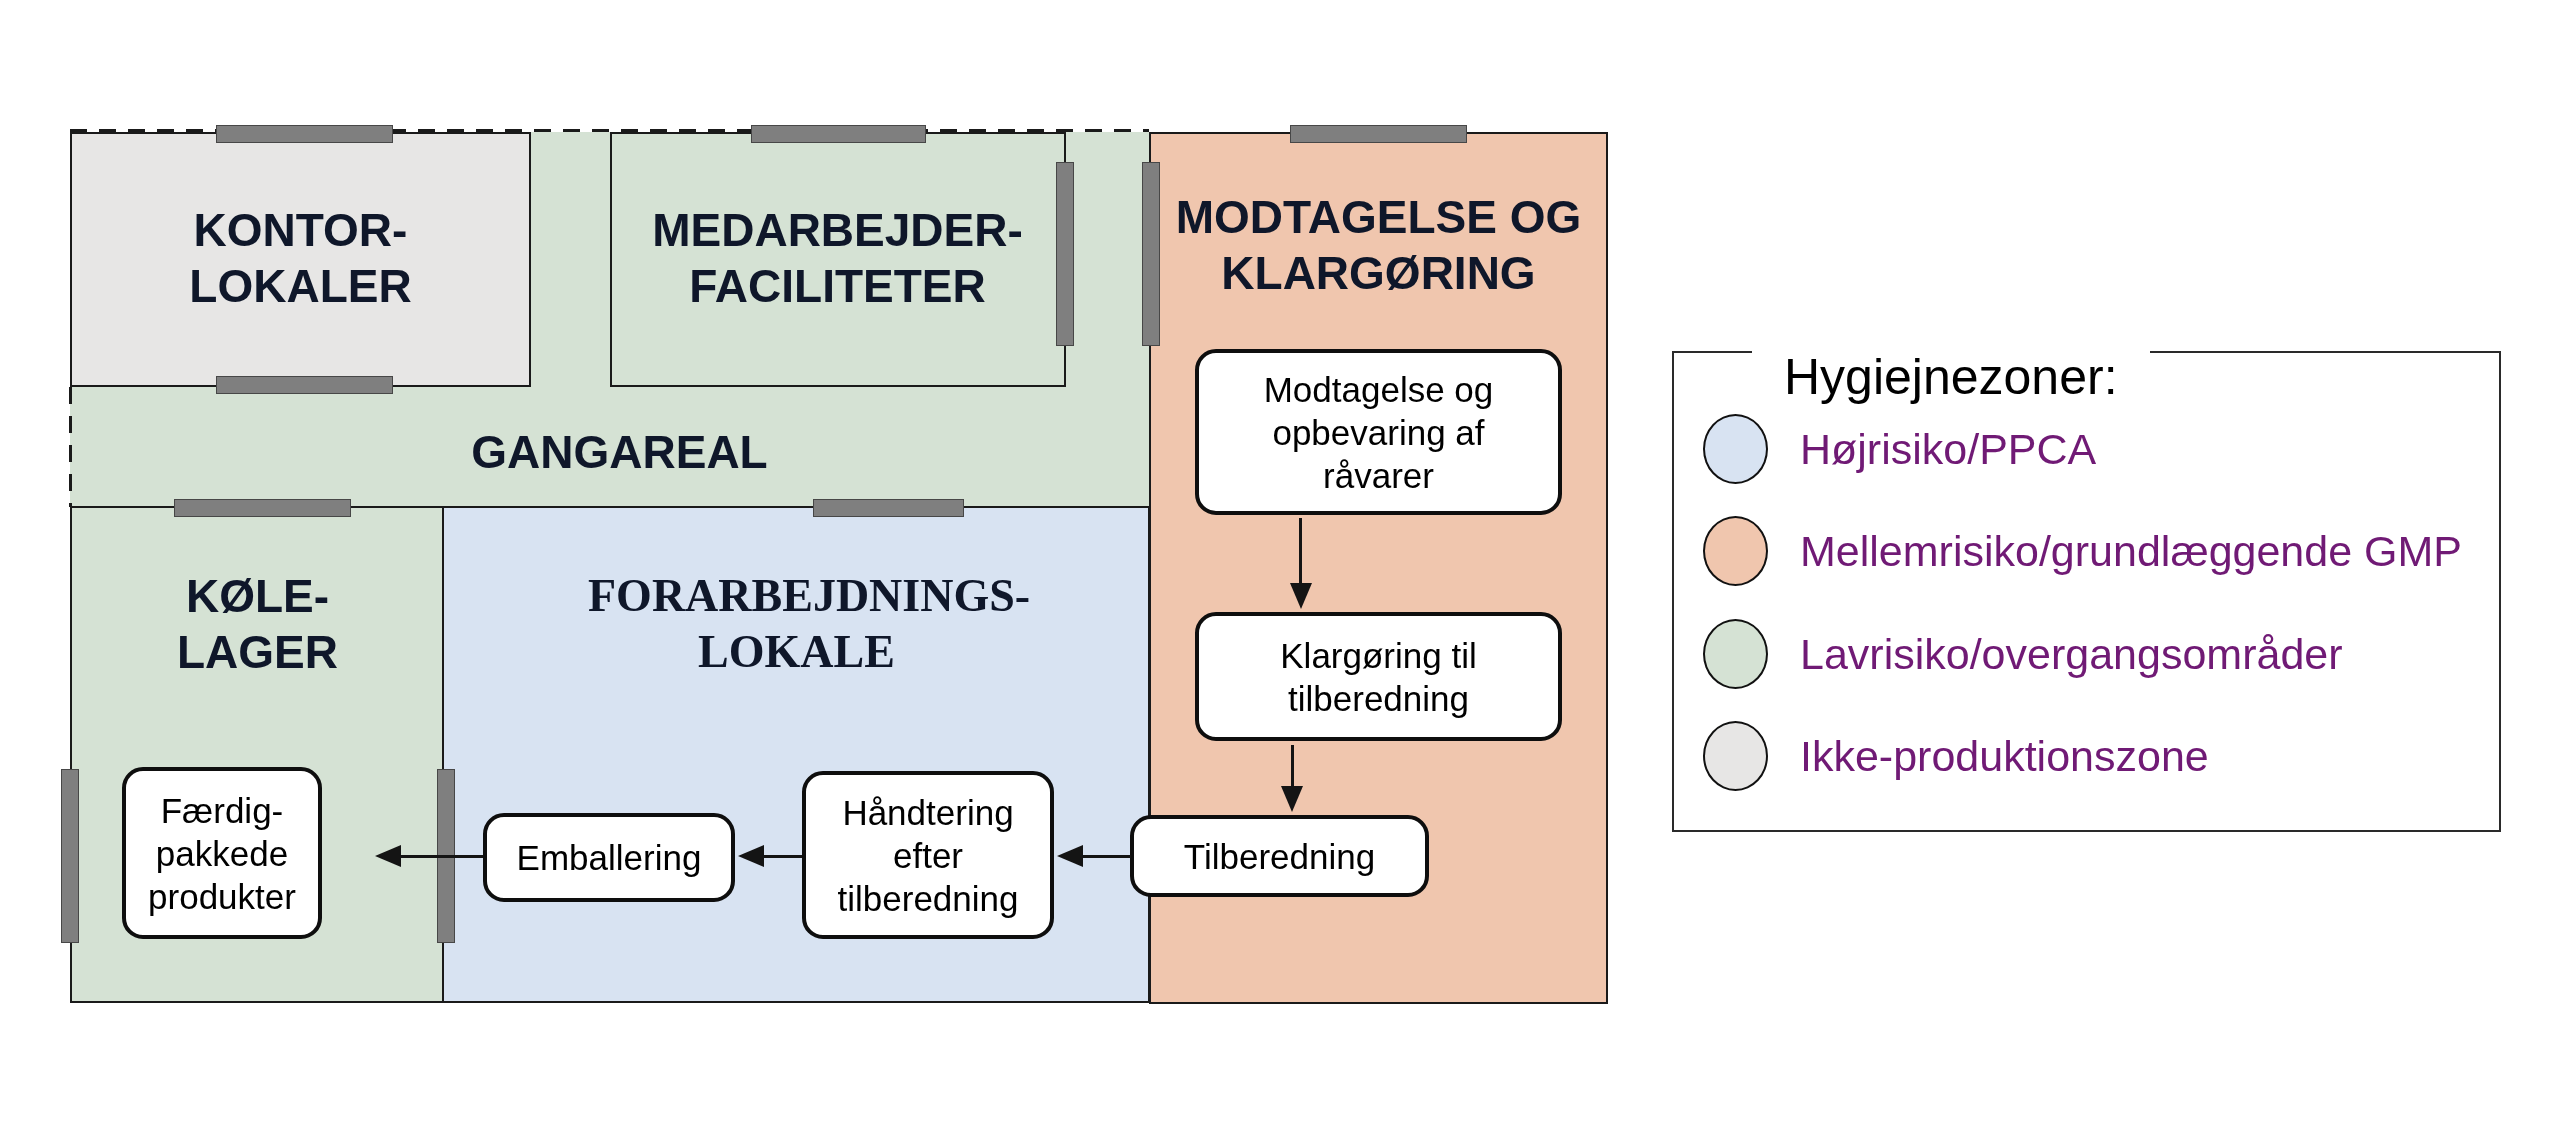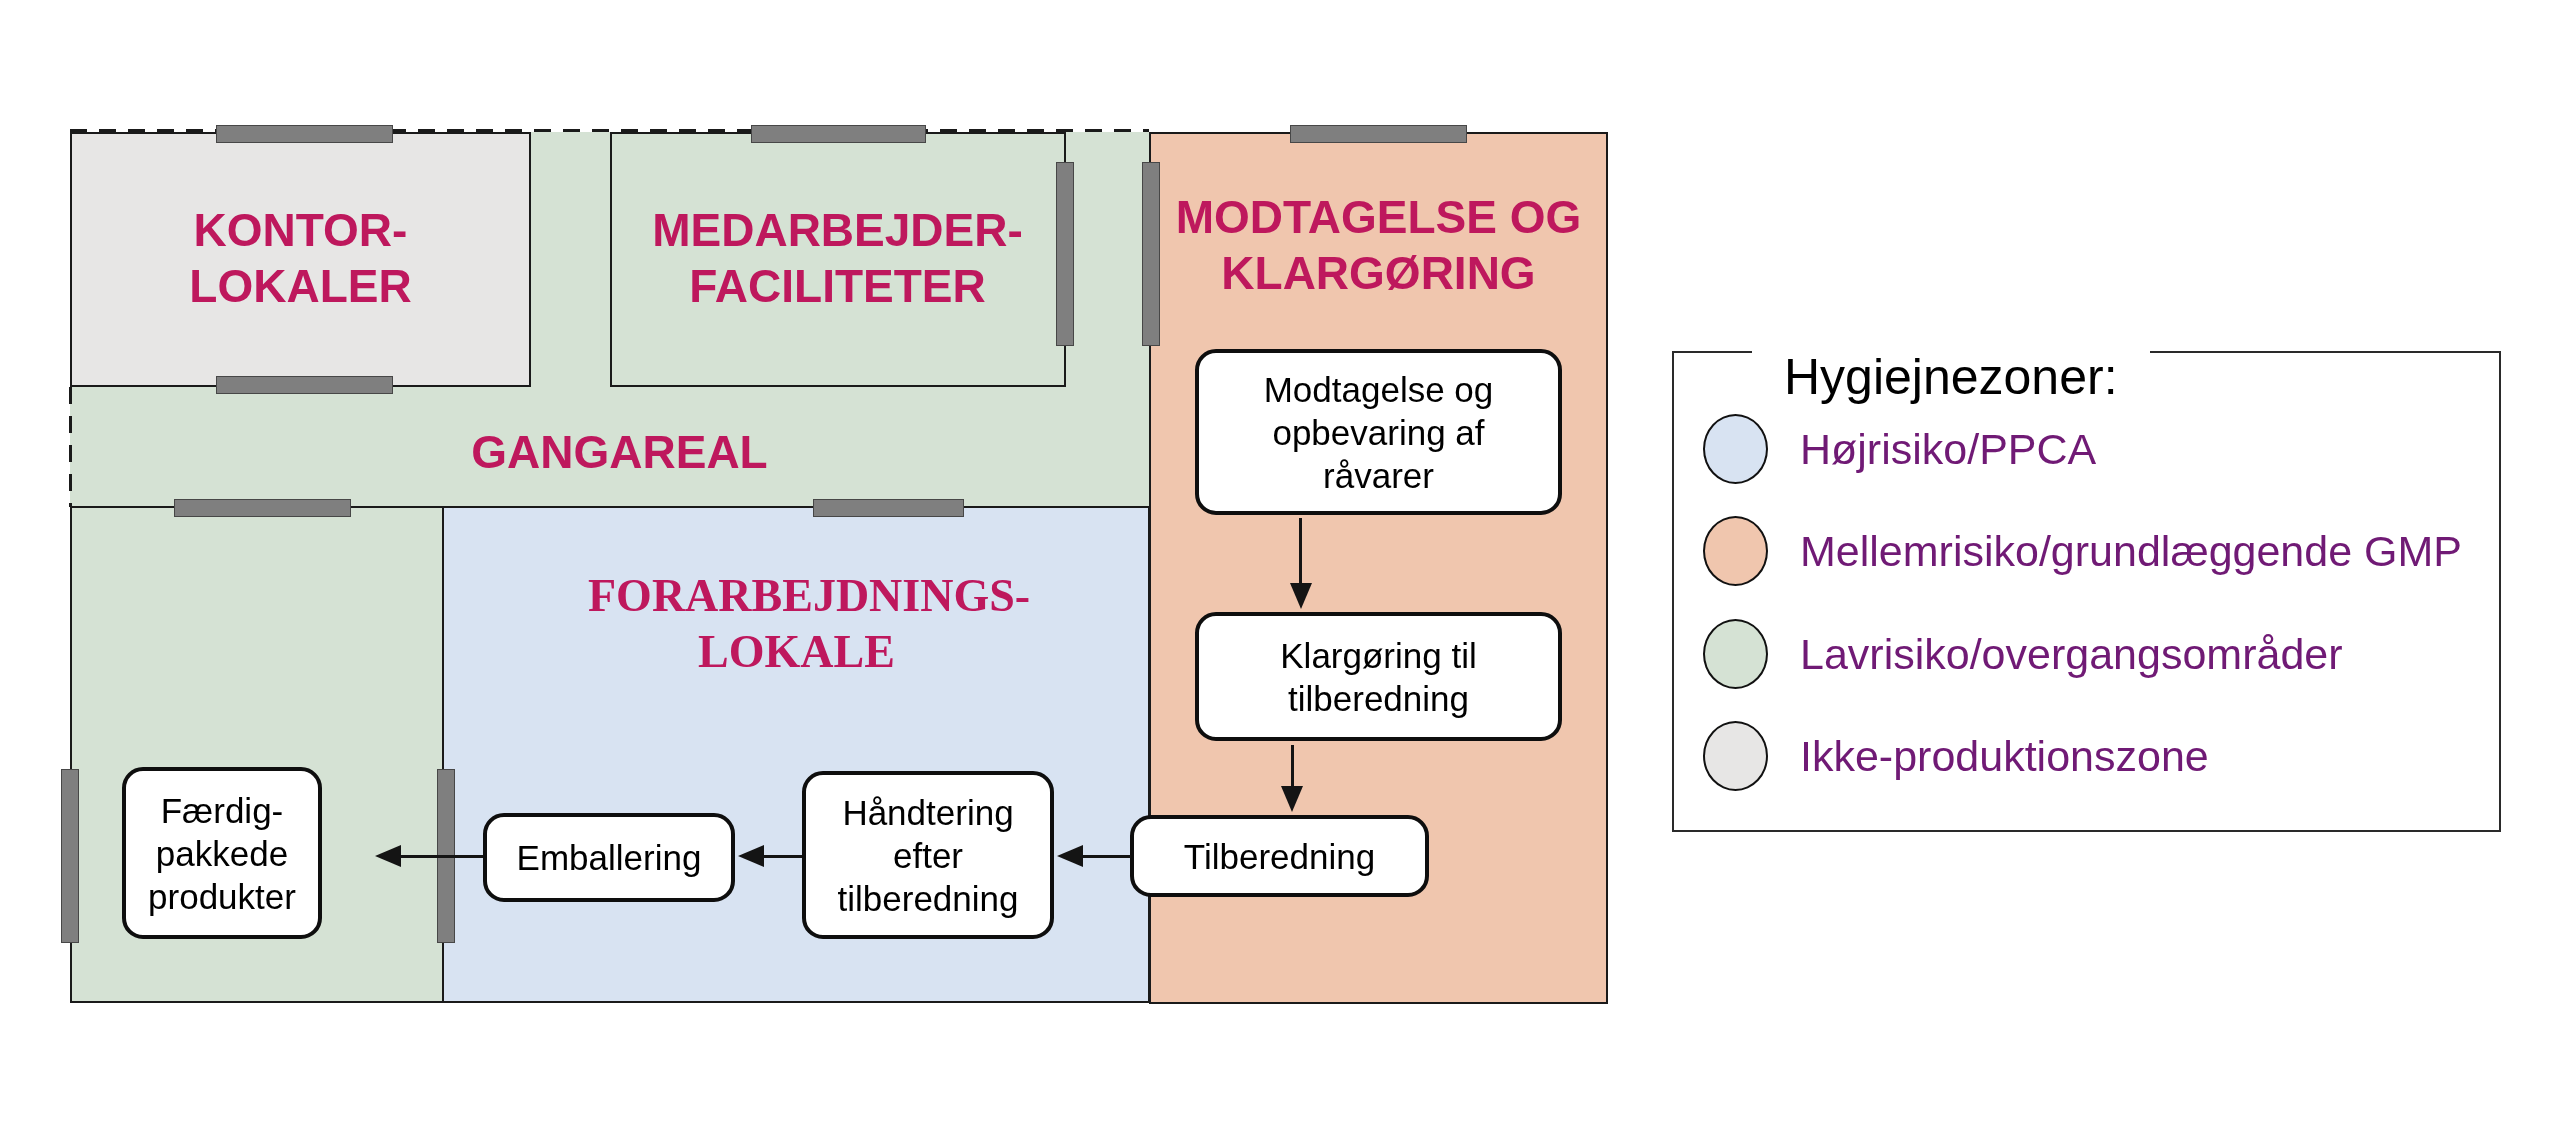--- a/index.html
+++ b/index.html
@@ -1,19 +1,19 @@
 <!DOCTYPE html>
 <html style="font-size:11px"><head>
 <meta charset="utf-8">
 <style>
   html,body{margin:0;padding:0;background:#fff;}
   #canvas{position:relative;width:2576px;height:1129px;background:#fff;font-family:"Liberation Sans",sans-serif;color:#000;overflow:hidden;}
   .room{position:absolute;border:2.8px solid #1a1a1a;box-sizing:border-box;}
   .zone{position:absolute;}
-  .room-label{position:absolute;text-align:center;font-weight:bold;font-size:46px;line-height:56px;color:#be185d;}
+  .room-label{position:absolute;text-align:center;font-weight:bold;font-size:46px;line-height:56px;color:#0f172a;}
   .room-label div{white-space:nowrap;}
   .fbox{position:absolute;background:#fff;border:4.2px solid #0e0e0e;border-radius:21px;box-sizing:border-box;display:flex;flex-direction:column;align-items:center;justify-content:center;}
   .fbox span{font-size:35px;line-height:43px;color:#000;text-align:center;white-space:nowrap;}
   .marker{position:absolute;background:#7f7f7f;border:1.4px solid #474747;box-sizing:border-box;}
   .dashH{position:absolute;height:2.8px;background:repeating-linear-gradient(90deg,#1a1a1a 0 16.7px,rgba(0,0,0,0) 16.7px 29px);}
   .dashV{position:absolute;width:2.8px;background:repeating-linear-gradient(180deg,#1a1a1a 0 16.7px,rgba(0,0,0,0) 16.7px 29px);}
   .aline{position:absolute;background:#141414;}
   .ah-down{position:absolute;width:0;height:0;border-left:11px solid transparent;border-right:11px solid transparent;border-top:26.4px solid #141414;}
   .ah-left{position:absolute;width:0;height:0;border-top:11px solid transparent;border-bottom:11px solid transparent;border-right:26.4px solid #141414;}
   #legend{position:absolute;left:1672px;top:351px;width:829px;height:481px;border:2.1px solid #2a2a2a;background:#fff;box-sizing:border-box;}
@@ -45,20 +45,24 @@
   <div class="room-label" style="left:629px;top:202px;width:417px;">
     <div>MEDARBEJDER-</div>
       <div>FACILITETER</div>
   </div>
   <div class="room-label" style="left:1170px;top:189px;width:417px;">
     <div>MODTAGELSE OG</div>
       <div>KLARGØRING</div>
   </div>
   <div class="room-label" style="left:411px;top:424px;width:417px;">
     <div>GANGAREAL</div>
+  </div>
+  <div class="room-label" style="left:49px;top:568px;width:417px;">
+    <div>KØLE-</div>
+      <div>LAGER</div>
   </div>
   <div class="room-label" style="left:588px;top:568px;width:417px;font-family:Liberation Serif, serif;">
     <div>FORARBEJDNINGS-</div>
       <div>LOKALE</div>
   </div>
 
   <div class="marker" style="left:216px;top:125px;width:177px;height:18px;"></div>
   <div class="marker" style="left:216px;top:376px;width:177px;height:18px;"></div>
   <div class="marker" style="left:751px;top:125px;width:175px;height:18px;"></div>
   <div class="marker" style="left:1290px;top:125px;width:177px;height:18px;"></div>

